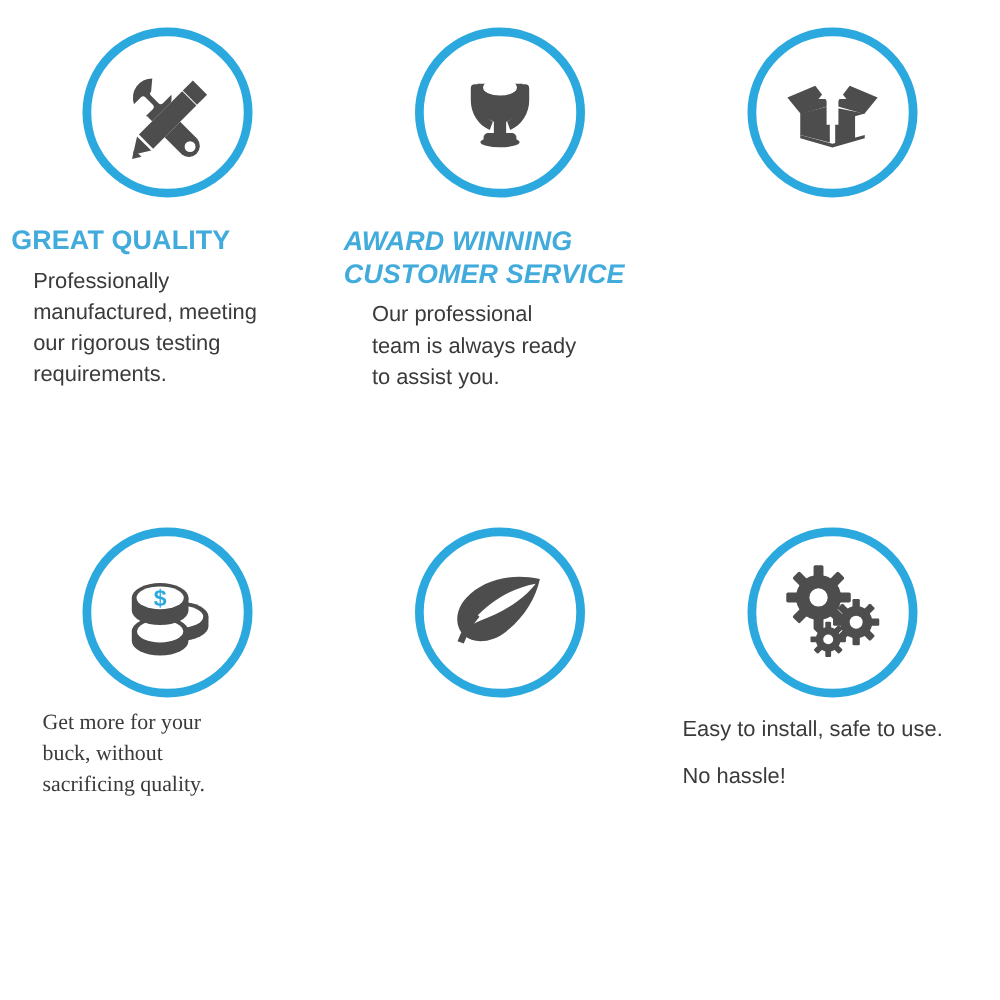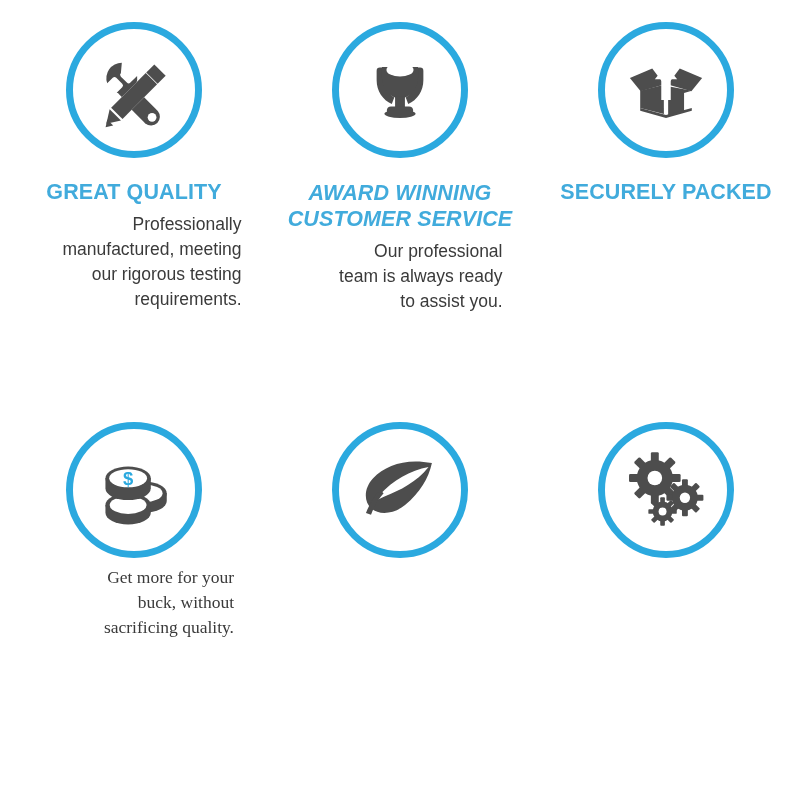--- a/index.html
+++ b/index.html
@@ -55,31 +55,31 @@
   }
   .circle svg { display: block; }
 
   .heading {
     margin-top: 22px;
     color: #41ABDC;
     font-weight: bold;
     font-size: 21.5px;
     line-height: 25px;
     letter-spacing: 0.1px;
-    text-align: center;
+    text-align: left;
     text-transform: uppercase;
     white-space: pre-line;
     width: 250px;
   }
   .body {
     margin-top: 7px;
     color: #3A3A3A;
     font-size: 17.5px;
     line-height: 25px;
-    text-align: right;
+    text-align: left;
     white-space: pre-line;
   }
   .body.w1 { width: 215px; }
   .body.w2 { width: 205px; }
   .body.w3 { width: 215px; }
   .body.w4 { width: 200px; font-family: Liberation Serif, serif; }
   .body.w5 { width: 195px; }
   .body.w6 { width: 240px; line-height: 37px; }
 
   
@@ -157,21 +157,20 @@
             <path d="M20.0 51.0 l27.5 -7.0 v34.0 l-27.5 -7.0 z"></path>
 
             <path d="M80.0 51.0 l-9.0 2.5 v22.0 l-18.5 4.5 v-34.5 z"></path>
 
             <path d="M20.0 71.0 l30.0 8.0 l30.0 -8.0 v3.0 l-30.0 8.5 l-30.0 -8.5 z"></path>
 
             <path d="M50.0 21.5 l13.0 16.0 h-7.5 v24.0 h-11.0 v-24.0 h-7.5 z" fill="#ffffff"></path>
           </svg>
         </span>
       </div>
-      <div class="heading">SECURELY PACKED</div>
     </div>
 
     <div class="cell row2">
       <div class="circle">
         <span>
           <svg width="84" height="84" viewBox="0 0 100 100">
 
             <ellipse cx="62" cy="54" rx="27" ry="14" fill="#4D4D4D"></ellipse>
             <path d="M35 54 v9 a27 14 0 0 0 54 0 v-9 z" fill="#4D4D4D"></path>
             <ellipse cx="62" cy="54" rx="22" ry="10.5" fill="#ffffff"></ellipse>
@@ -254,16 +253,18 @@
                 <rect x="-2.7" y="-16.5" width="5.4" height="8" rx="1" transform="rotate(225)"></rect>
                 <rect x="-2.7" y="-16.5" width="5.4" height="8" rx="1" transform="rotate(270)"></rect>
                 <rect x="-2.7" y="-16.5" width="5.4" height="8" rx="1" transform="rotate(315)"></rect>
               </g>
               <circle cx="0" cy="0" r="11.5"></circle>
               <circle cx="0" cy="0" r="4.6" fill="#ffffff"></circle>
             </g>
           </svg>
         </span>
       </div>
+      <div class="body w6">Easy to install, safe to use.
+No hassle!</div>
     </div>
 
   </div>
 </div>
 
 </body></html>

